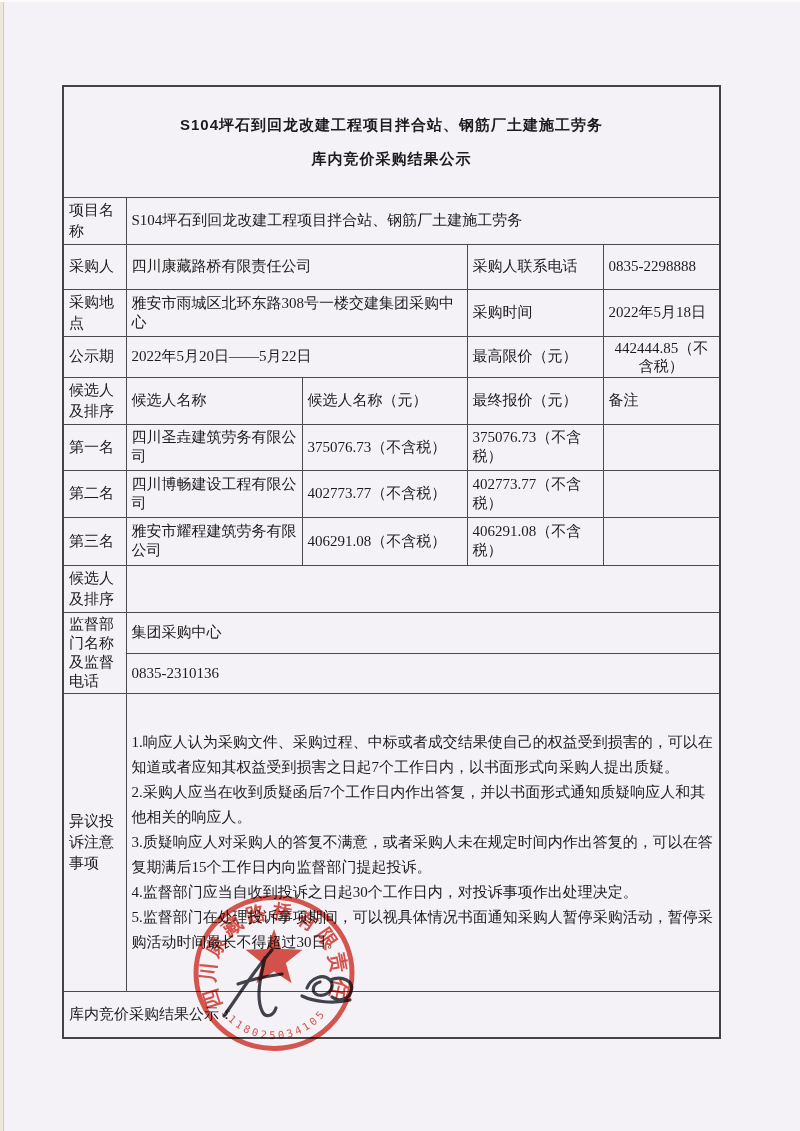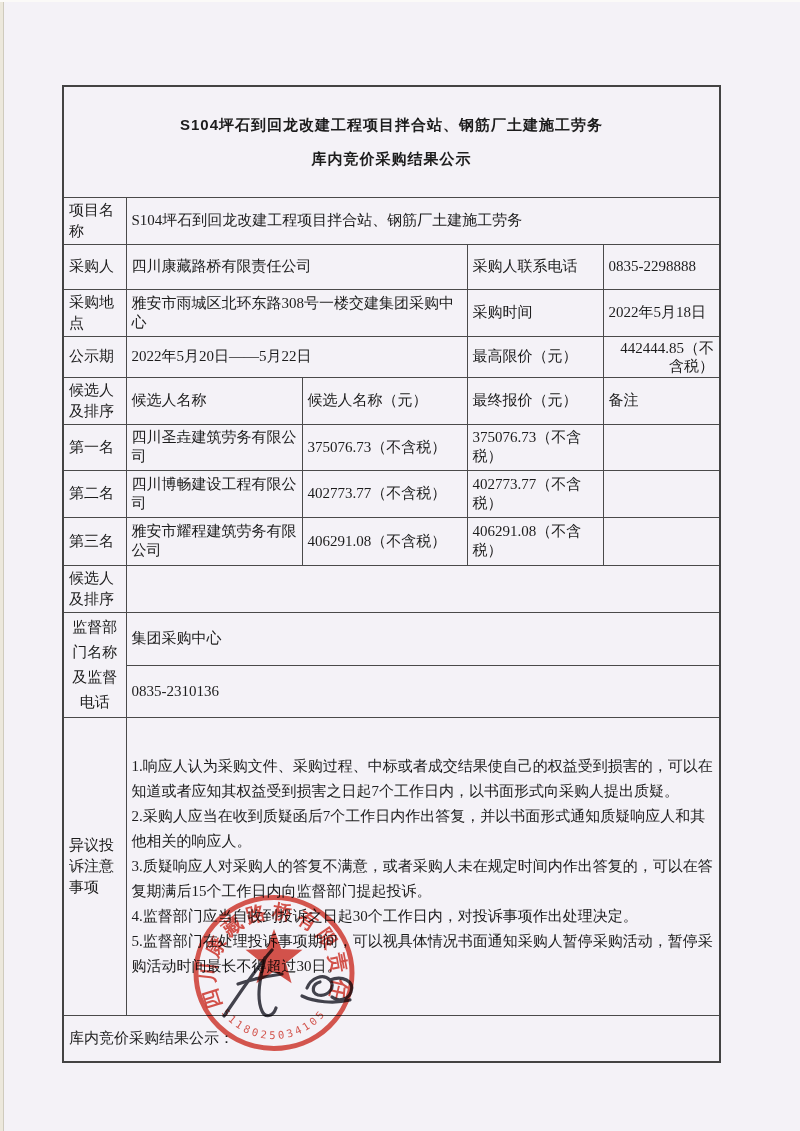--- a/index.html
+++ b/index.html
@@ -22,24 +22,24 @@
     vertical-align:middle;
     font-size:15px;
     padding:2px 5px;
     overflow:hidden;
   }
   table.doc{border:2.5px solid #434343;}
 
   .title-cell{text-align:center;font-family:"Liberation Sans","DejaVu Sans",sans-serif;
     font-weight:bold;font-size:23px;line-height:34px;letter-spacing:1px;}
   .lbl{padding-left:6px;line-height:21px;font-family:Liberation Serif, serif;}
-  .lbl-center{text-align:center;line-height:25px;padding:2px 3px;font-family:Liberation Serif, serif;}
+  .lbl-center{text-align:left;line-height:19px;padding:2px 3px;font-family:Liberation Serif, serif;}
   .val-left{padding-left:8px;}
   .c{}
-  .small{font-size:13px;line-height:18px;text-align:right;}
+  .small{font-size:13px;line-height:18px;text-align:center;}
   .notice{
     white-space:pre-line;line-height:25px;padding:6px 10px 6px 9px;
     vertical-align:middle;
   }
   .sign-cell{padding-left:7px;font-size:15px;}
 
   
   .seal{position:absolute;left:186px;top:885px;width:176px;height:176px;
         mix-blend-mode:multiply;opacity:.92;}
   .autograph{position:absolute;left:210px;top:938px;width:180px;height:95px;

